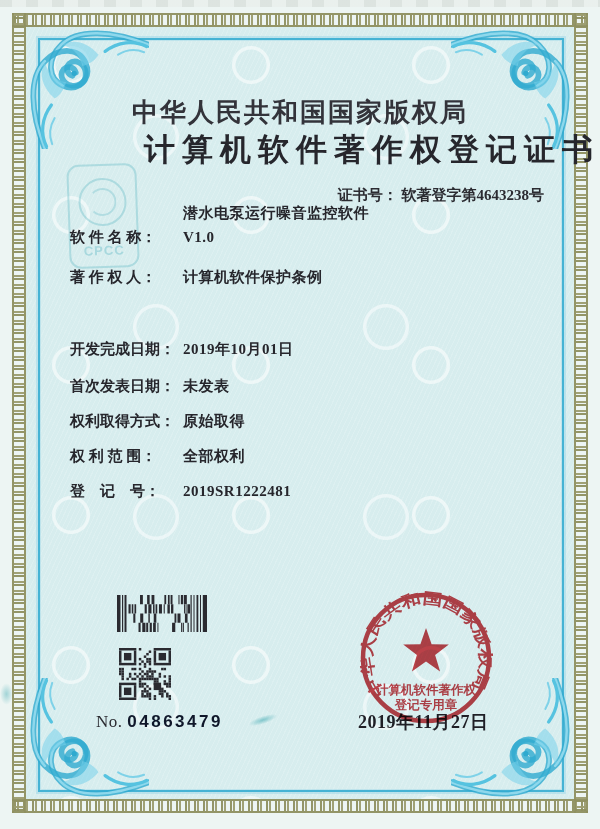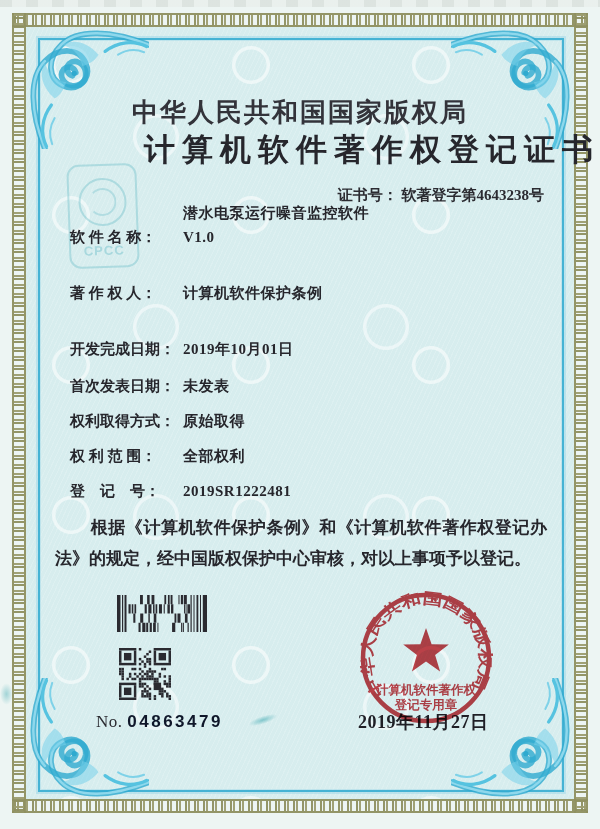--- a/index.html
+++ b/index.html
@@ -178,21 +178,21 @@
   <div class="cert-title">计算机软件著作权登记证书</div>
   <div class="cert-no"><span>证书号：</span>&nbsp;<span>软著登字第4643238号</span></div>
 
   <div class="frow" style="top:201px">
     <span class="flabel">软 件 名 称：</span>
     <span class="fvalue">
       <span style="display:block">潜水电泵运行噪音监控软件</span>
       <span style="display:block">V1.0</span>
     </span>
   </div>
-  <div class="frow" style="top:281px">
+  <div class="frow" style="top:265px">
     <span class="flabel">著 作 权 人：</span>
     <span class="fvalue">计算机软件保护条例</span>
   </div>
   <div class="frow" style="top:337px">
     <span class="flabel">开发完成日期：</span>
     <span class="fvalue">2019年10月01日</span>
   </div>
   <div class="frow" style="top:374px">
     <span class="flabel">首次发表日期：</span>
     <span class="fvalue">未发表</span>
@@ -203,21 +203,20 @@
   </div>
   <div class="frow" style="top:409px">
     <span class="flabel">权利取得方式：</span>
     <span class="fvalue">原始取得</span>
   </div>
   <div class="frow" style="top:479px">
     <span class="flabel">登　记　号：</span>
     <span class="fvalue">2019SR1222481</span>
   </div>
 
-  <div class="statement">根据《计算机软件保护条例》和《计算机软件著作权登记办法》的规定，经中国版权保护中心审核，对以上事项予以登记。</div>
 
   <svg class="barcode" id="barcode" viewBox="0 0 90 37">
       <rect x="0" y="0" width="3.5" height="37" fill="#2a2a30"></rect>
       <rect x="5" y="0" width="1.2" height="37" fill="#2a2a30"></rect>
       <rect x="7.5" y="0" width="2" height="37" fill="#2a2a30"></rect>
       <rect x="23.018055411017524" y="0" width="2.860217814687741" height="9.25" fill="#2a2a30"></rect>
       <rect x="30.119414596920556" y="0" width="2.5413829326822346" height="9.25" fill="#2a2a30"></rect>
       <rect x="34.54440026140976" y="0" width="2.837781567656333" height="9.25" fill="#2a2a30"></rect>
       <rect x="47.38133994549575" y="0" width="1.7933899522262577" height="9.25" fill="#2a2a30"></rect>
       <rect x="50.930486331195794" y="0" width="1.6974038302886316" height="9.25" fill="#2a2a30"></rect>

